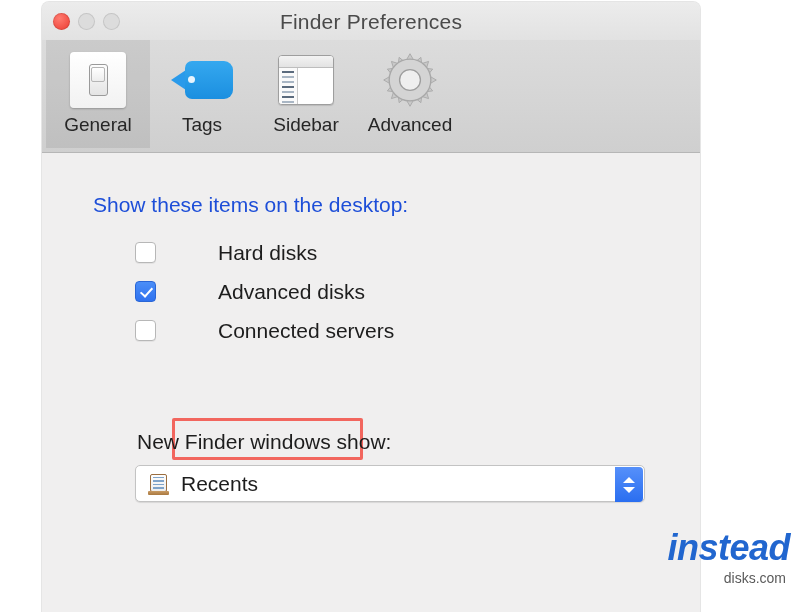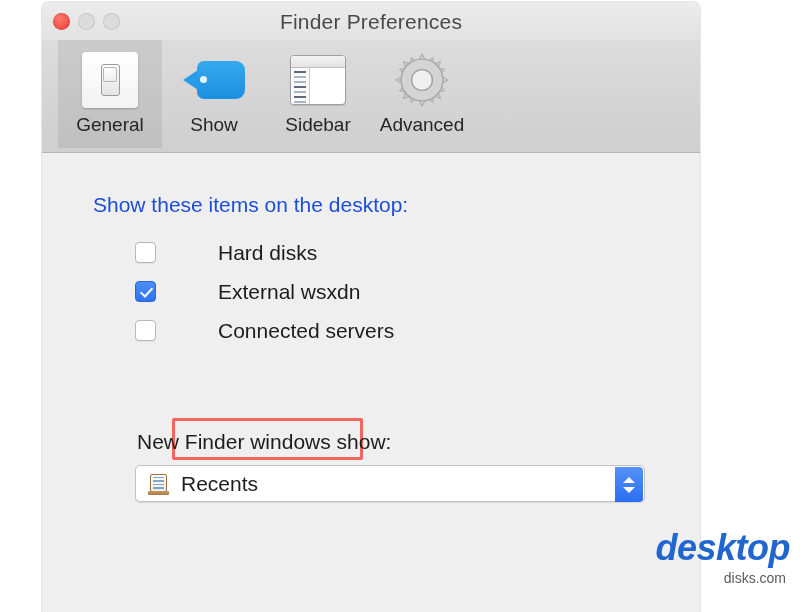--- a/index.html
+++ b/index.html
@@ -66,21 +66,21 @@
   }
 
   
   .toolbar {
     position: relative;
     height: 112px;
     background: linear-gradient(#dcdcdc, #cfcfcf);
     border-bottom: 1px solid #b6b6b6;
     display: flex;
     align-items: flex-start;
-    padding-left: 16px;
+    padding-left: 4px;
   }
   .tab {
     width: 104px;
     height: 108px;
     display: flex;
     flex-direction: column;
     align-items: center;
     justify-content: flex-start;
     padding-top: 6px;
     box-sizing: border-box;
@@ -393,21 +393,21 @@
       </div>
 
       <div class="tab">
         <div class="glyph">
           <div class="icon-tag">
             <div class="point"></div>
             <div class="body"></div>
             <div class="hole"></div>
           </div>
         </div>
-        <div class="label">Show</div>
+        <div class="label">Tags</div>
       </div>
 
       <div class="tab">
         <div class="glyph">
           <div class="icon-sidebar">
             <div class="bar"></div>
             <div class="pane">
               <i class="dark"></i>
                 <i></i>
                 <i></i>
@@ -457,21 +457,21 @@
 
       <div class="check-list">
 
         <div class="check-row">
           <div class="cb off"></div>
           <div class="check-label">Hard disks</div>
         </div>
 
         <div class="check-row">
           <div class="cb on"></div>
-          <div class="check-label">External wsxdn</div>
+          <div class="check-label">Advanced disks</div>
         </div>
 
 
         <div class="check-row">
           <div class="cb off"></div>
           <div class="check-label">Connected servers</div>
         </div>
 
       </div>
 
@@ -494,16 +494,16 @@
         <div class="stepper">
           <div class="chev up"></div>
           <div class="chev down"></div>
         </div>
       </div>
 
 
     </div>
   </div>
 
-  <div class="watermark">desktop</div>
+  <div class="watermark">instead</div>
   <div class="watermark-sub">disks.com</div>
 
 </div>
 
 </body></html>

